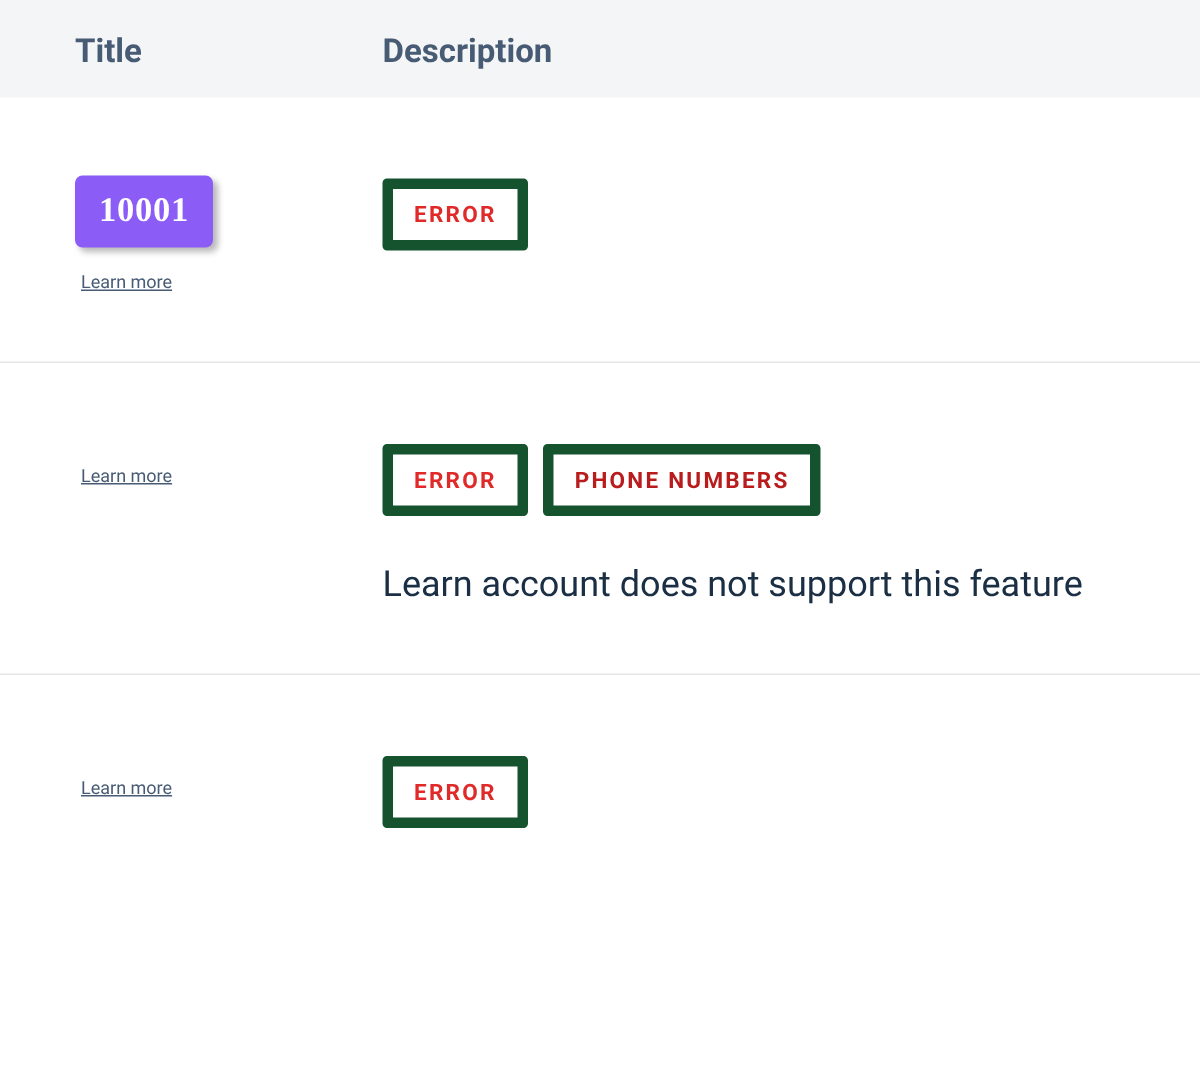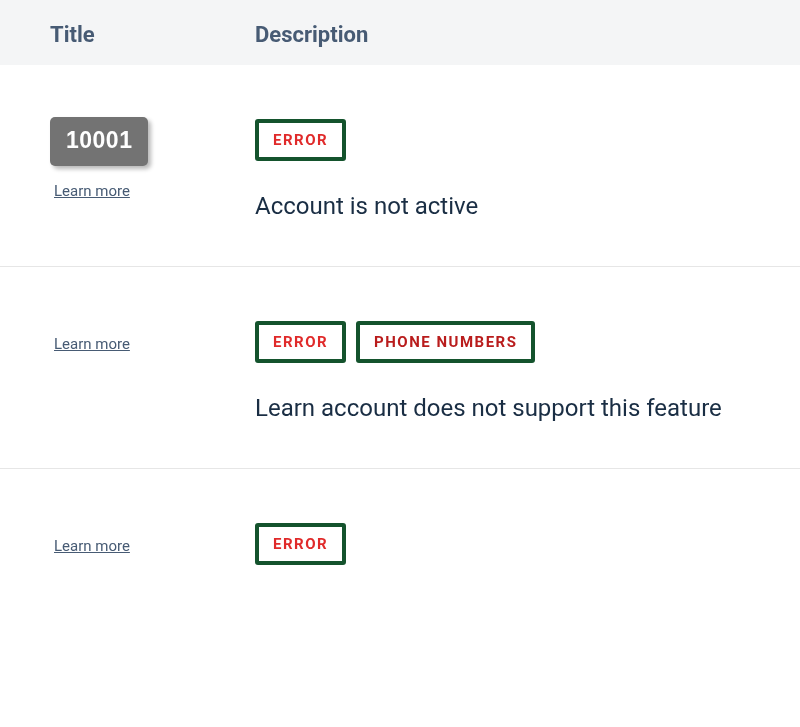--- a/index.html
+++ b/index.html
@@ -40,50 +40,50 @@
       border-bottom: none;
     }
     .title-cell {
       width: 255px;
       padding-left: 50px;
       display: flex;
       flex-direction: column;
       align-items: flex-start;
     }
     .code-badge {
-      background: #737373;
+      background: #8b5cf6;
       color: #ffffff;
-      font-family: Liberation Sans, sans-serif;
+      font-family: Liberation Serif, serif;
       font-size: 23px;
       font-weight: 700;
       padding: 10px 16px 12px 16px;
       border-radius: 5px;
       box-shadow: 3px 3px 4px rgba(0,0,0,0.28);
       letter-spacing: 0.5px;
     }
     .learn-more {
       margin-top: 16px;
-      font-size: 15px;
+      font-size: 12px;
       color: #475b74;
       text-decoration: underline;
       cursor: pointer;
       padding-left: 4px;
     }
     .desc-cell {
       flex: 1;
       padding-right: 24px;
     }
     .tags {
       display: flex;
       gap: 10px;
       margin-bottom: 30px;
       margin-top: 2px;
     }
     .tag {
-      border: 4px solid #14532d;
+      border: 7px solid #14532d;
       border-radius: 3px;
       padding: 8px 14px;
       font-size: 15px;
       font-weight: 700;
       letter-spacing: 1.5px;
       text-transform: uppercase;
     }
     .tag-error {
       color: #e02a2a;
     }
@@ -112,21 +112,20 @@
 <div id="rows-container">
     <div class="row">
       <div class="title-cell">
         <div class="code-badge">10001</div>
         <a class="learn-more">Learn more</a>
       </div>
       <div class="desc-cell">
         <div class="tags">
           <span class="tag tag-error">ERROR</span>
         </div>
-        <div class="desc-text">Account is not active</div>
       </div>
     </div>
     <div class="row">
       <div class="title-cell">
         <a class="learn-more">Learn more</a>
       </div>
       <div class="desc-cell">
         <div class="tags">
           <span class="tag tag-error">ERROR</span>
           <span class="tag tag-default">PHONE NUMBERS</span>

